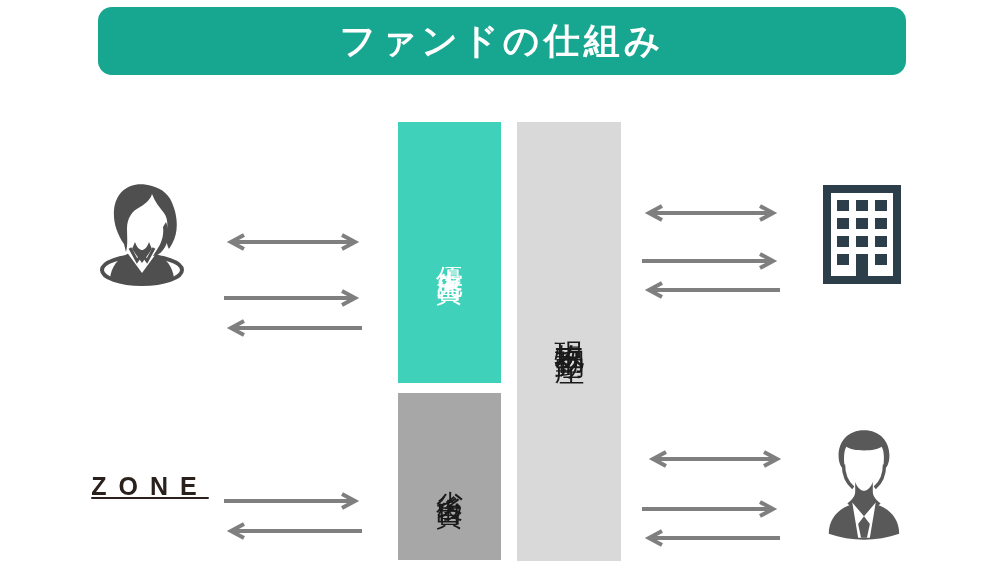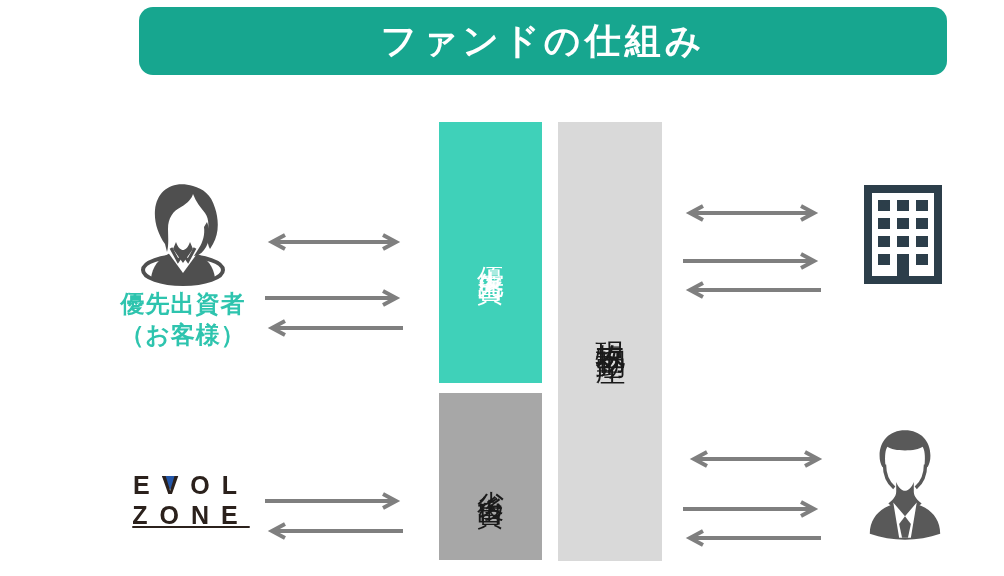--- a/index.html
+++ b/index.html
@@ -1,20 +1,20 @@
 <!DOCTYPE html>
 <html><head>
 <meta charset="utf-8">
 <style>
   * { margin:0; padding:0; box-sizing:border-box; }
   html,body { background:#ffffff; }
   body { font-family:"Liberation Sans","DejaVu Sans",sans-serif; }
   .canvas {
     position:relative; width:919px; height:576px;
-    background:#ffffff; overflow:hidden;margin-left:41px;
+    background:#ffffff; overflow:hidden;
   }
   
   .title-bar {
     position:absolute; left:98px; top:7px; width:808px; height:68px;
     background:#17A68F; border-radius:14px;
     display:flex; align-items:center; justify-content:center;
     color:#ffffff; font-size:36px; font-weight:600; letter-spacing:4px;
   }
   
   .investor-label {
@@ -64,27 +64,22 @@
   <svg class="icon-woman" viewBox="0 0 94 108" aria-hidden="true">
     <ellipse cx="46" cy="88" rx="40" ry="14" fill="none" stroke="#4F4F4F" stroke-width="4"></ellipse>
     <path fill="#4F4F4F" d="M14,96 C16,80 28,70 46,68 C64,70 76,80 78,96 C68,101 57,103 46,103 C35,103 24,101 14,96 Z"></path>
     <path fill="#ffffff" d="M30,69 L46,91 L62,69 Z"></path>
     <polyline points="34,66 41,79 46,72" fill="none" stroke="#4F4F4F" stroke-width="3"></polyline>
     <polyline points="58,66 51,79 46,72" fill="none" stroke="#4F4F4F" stroke-width="3"></polyline>
     <path fill="#4F4F4F" d="M39,60 C41,66 44,68 46,68 C48,68 51,66 53,60 L56,67 L46,81 L36,67 Z"></path>
     <path fill="#4F4F4F" d="M56,4 C36,-2 20,8 18,28 C17,40 21,52 28,62 L30,70 C32,62 31,54 31,47 C31,36 36,29 44,25 C51,21 55,16 56,12 C59,20 64,26 68,31 C71,35 72,41 71,48 C70,55 70,62 73,67 L76,62 C82,52 82,38 78,26 C74,12 66,7 56,4 Z"></path>
     <path fill="#4F4F4F" d="M70,40 C74,50 73,60 67,68 C64,72 60,74 57,74 L62,66 C66,60 68,52 67,45 Z"></path>
   </svg>
-  <div class="investor-label">
-    <div>優先出資者</div>
-    <div>（お客様）</div>
-  </div>
 
   <div class="logo">
-    <div class="logo-line1"><span>E</span><span class="logo-v"><i class="v-tri"></i><b class="v-char">V</b></span><span>OL</span></div>
     <div class="logo-line2">ZONE</div>
   </div>
 
   <div class="col col-priority">
     <span class="vtext">優先出資</span>
   </div>
   <div class="col col-subordinated">
     <span class="vtext">劣後出資</span>
   </div>
   <div class="col col-property">

